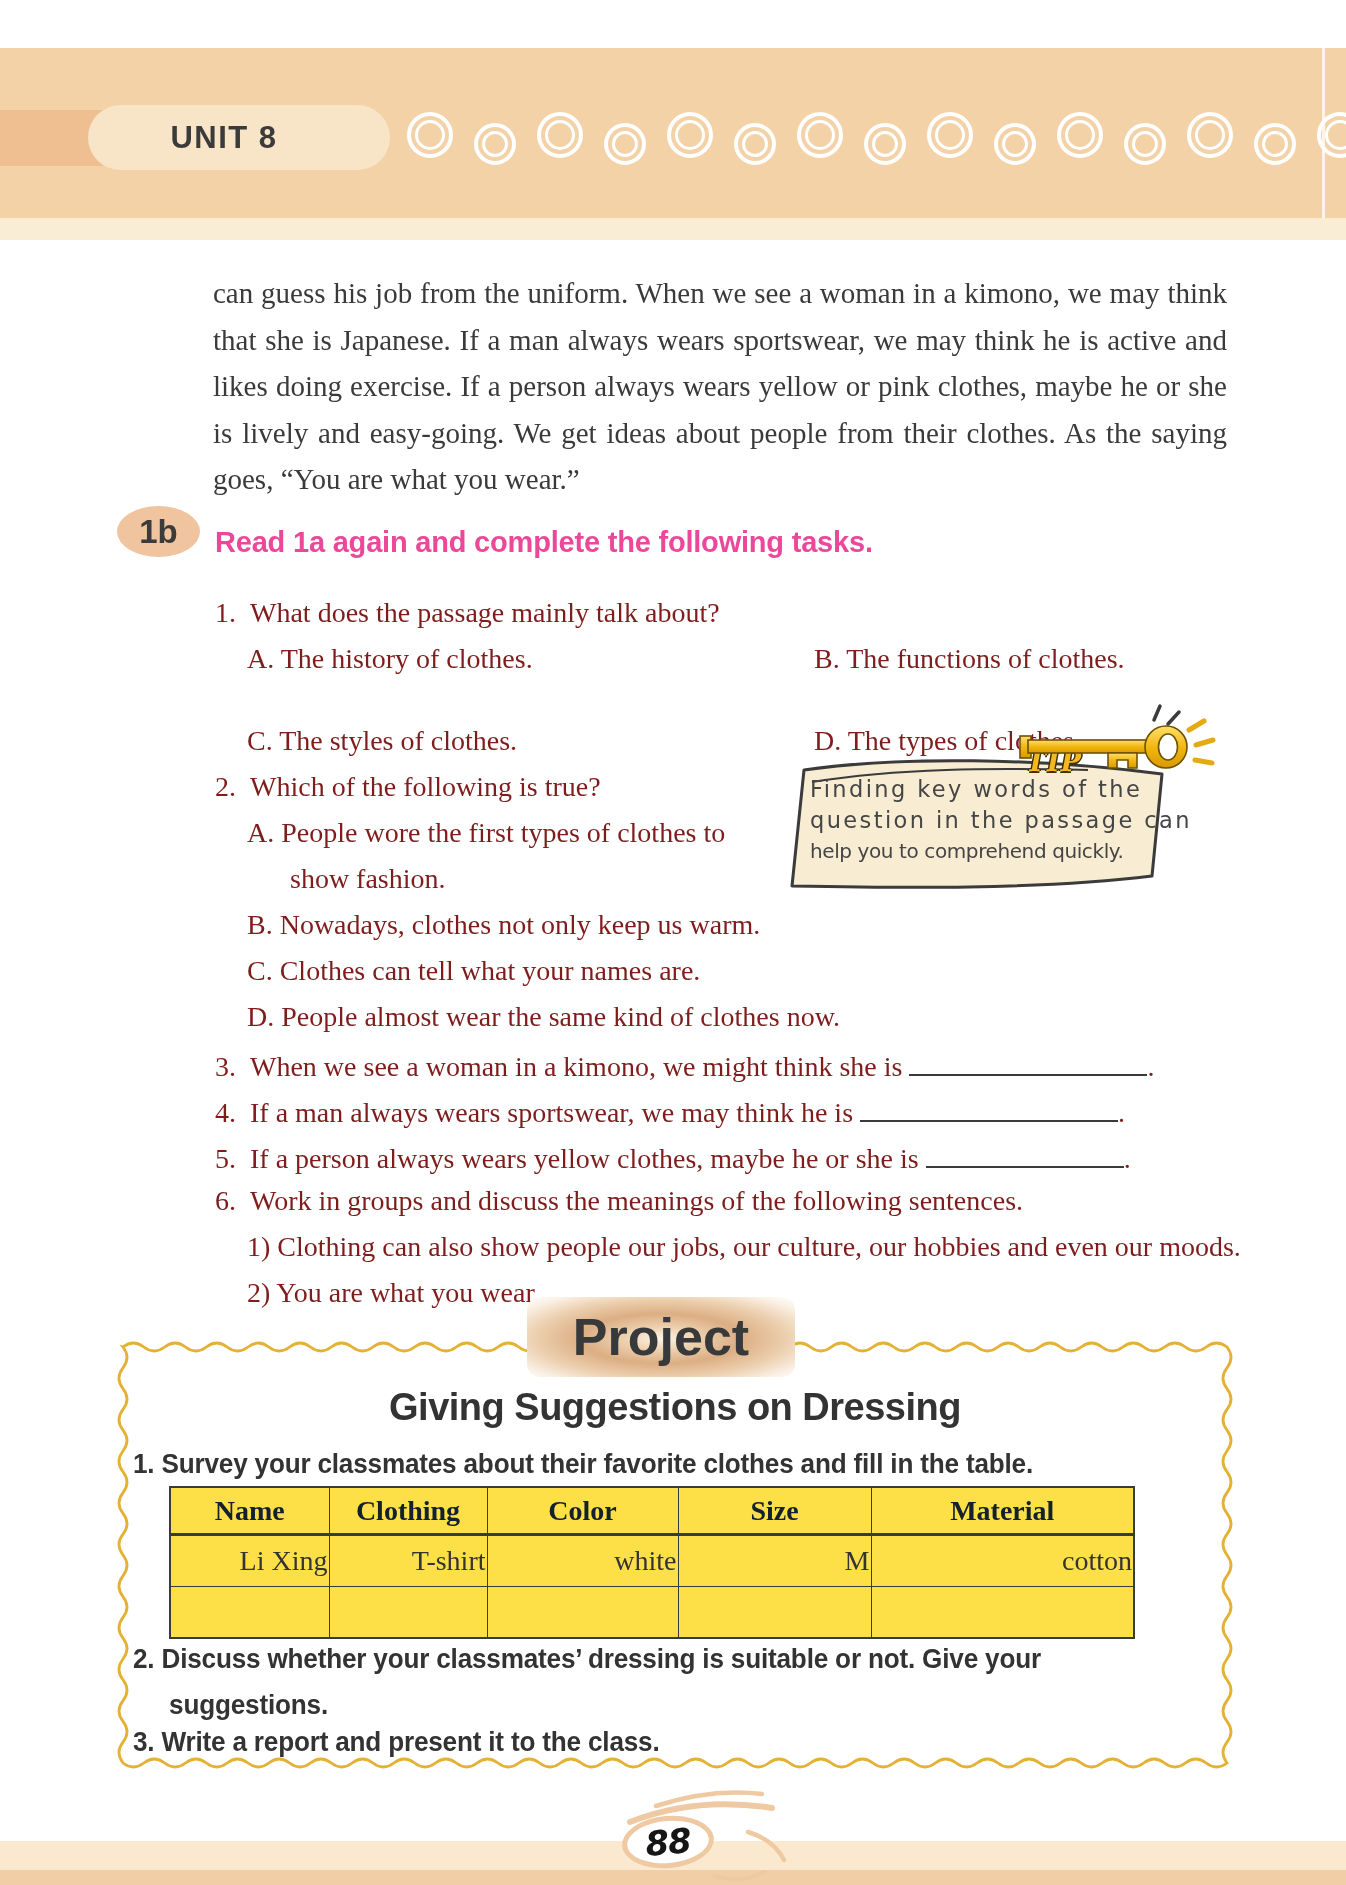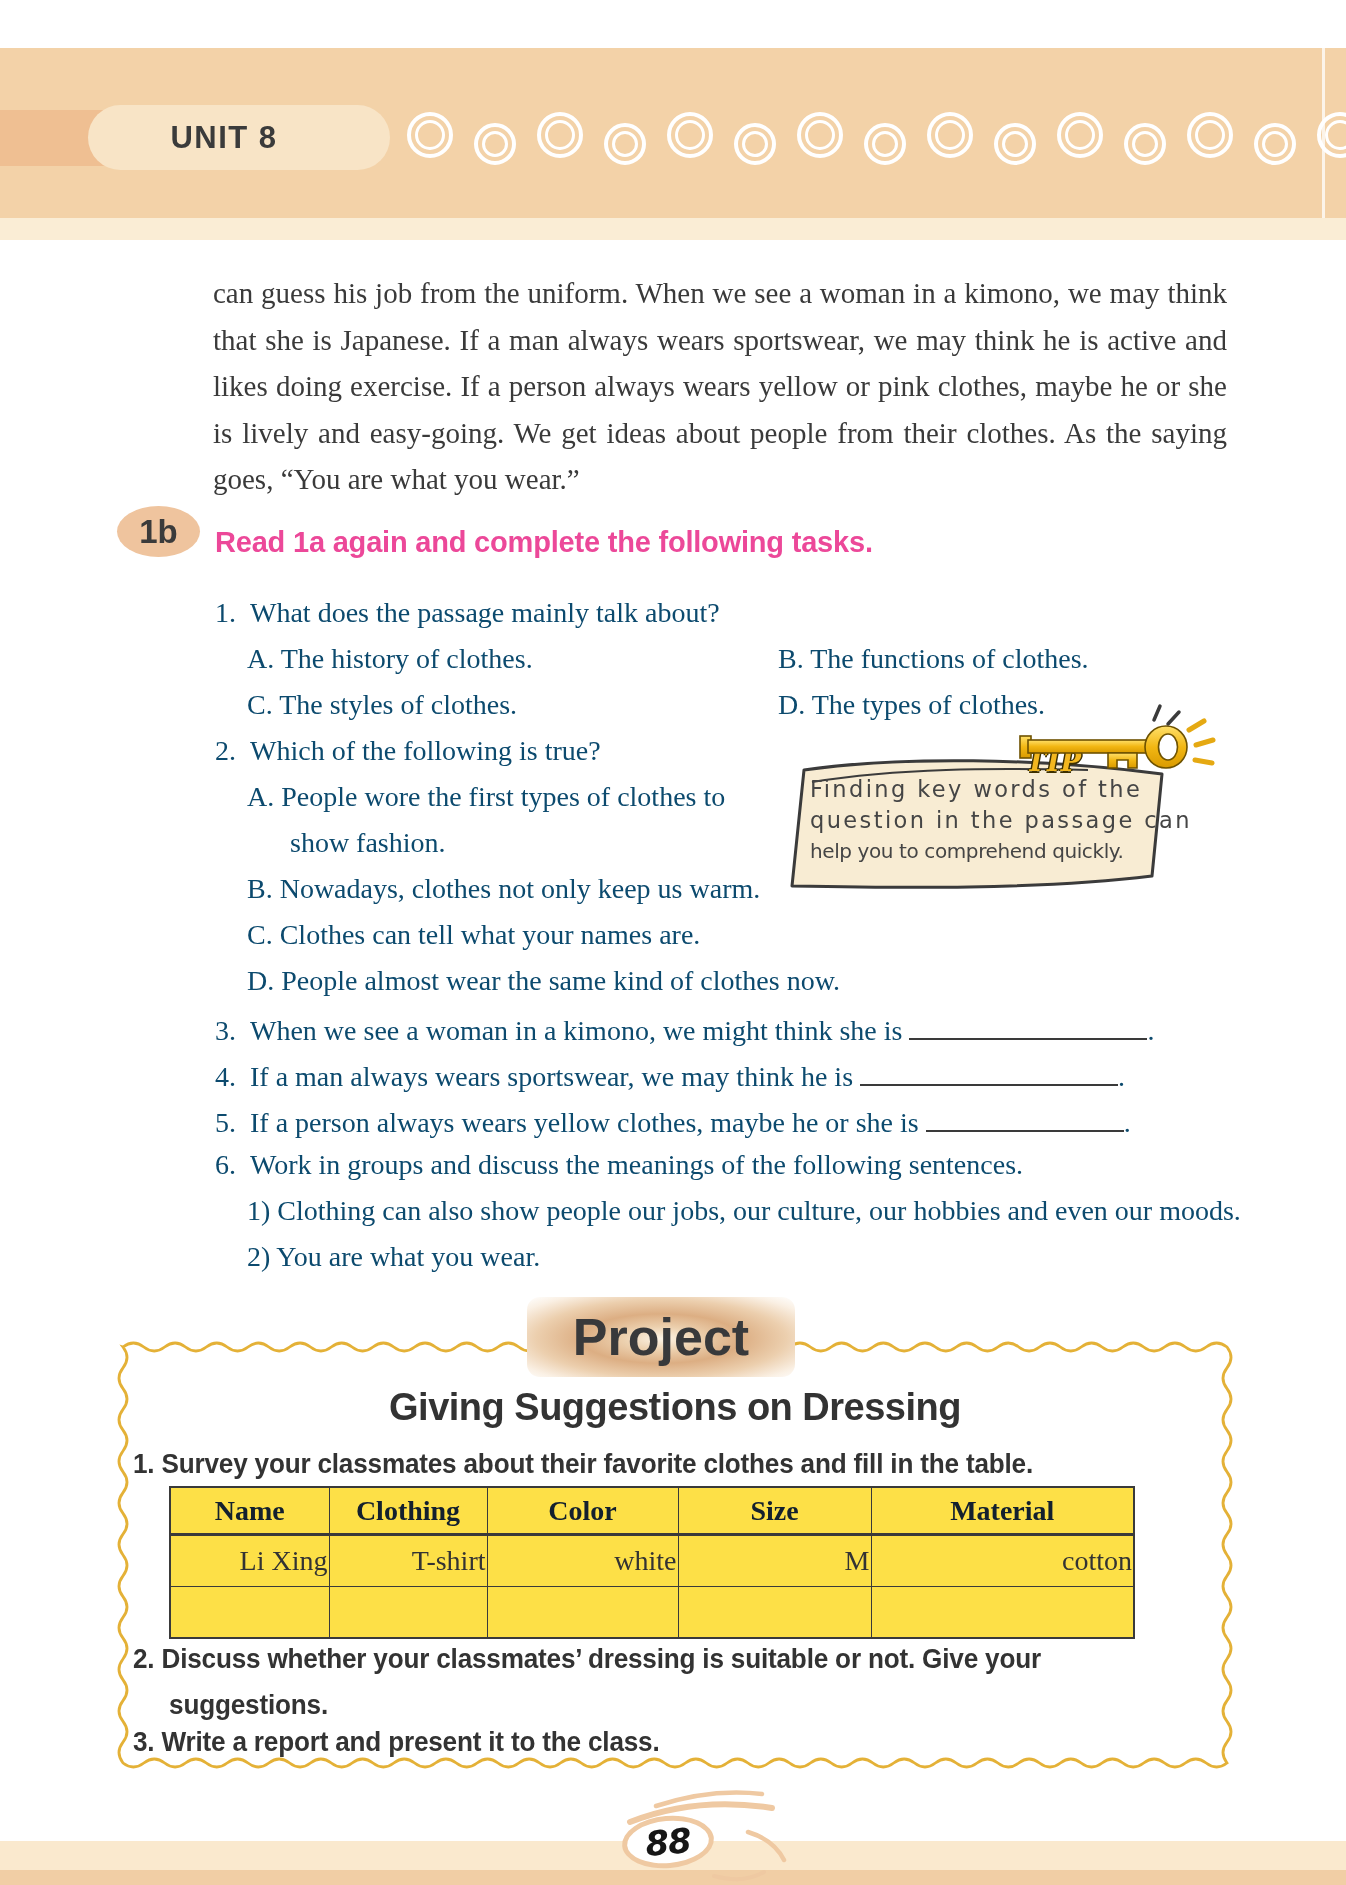--- a/index.html
+++ b/index.html
@@ -23,24 +23,24 @@
   .reading-paragraph{position:absolute;left:213px;top:222px;width:1014px;font-size:29px;
                      line-height:46.5px;text-align:justify;color:#3a3a3a;}
 
   
   .badge-1b{position:absolute;left:117px;top:458px;width:83px;height:51px;background:#EFC49E;
             border-radius:50%;display:flex;align-items:center;justify-content:center;}
   .badge-1b span{font-family:"Liberation Sans", sans-serif;font-weight:bold;font-size:33px;color:#3b3b3b;}
   .title-1b{position:absolute;left:215px;top:478px;font-family:"Liberation Sans", sans-serif;
             font-weight:bold;font-size:29px;color:#ec4899;letter-spacing:-0.2px;}
 
-  .questions{position:absolute;left:215px;top:542px;width:1012px;font-size:28px;color:#0c4a6e;}
+  .questions{position:absolute;left:215px;top:542px;width:1012px;font-size:28px;color:#7f1d1d;}
   .qrow{line-height:46px;height:46px;white-space:nowrap;}
   .qnum{display:inline-block;width:35px;}
-  .optgrid{display:grid;grid-template-columns:531px auto;padding-left:32px;}
+  .optgrid{display:grid;grid-template-columns:531px auto;padding-left:32px;gap:36px;}
   .optgrid div{line-height:46px;height:46px;}
   .opt{padding-left:32px;line-height:46px;}
   .opt-wrap{width:524px;height:92px;white-space:normal;padding-left:75px;text-indent:-43px;box-sizing:border-box;}
   .subitem{padding-left:32px;line-height:46px;height:46px;white-space:nowrap;}
   .blank{display:inline-block;border-bottom:2.6px solid #3a3a3a;height:34px;vertical-align:baseline;}
   .bw1{width:238px;} .bw2{width:258px;} .bw3{width:198px;}
 
   
   .tip-wrap{position:absolute;left:780px;top:630px;width:460px;height:290px;}
   .tip-scroll{position:absolute;left:0;top:0;}

